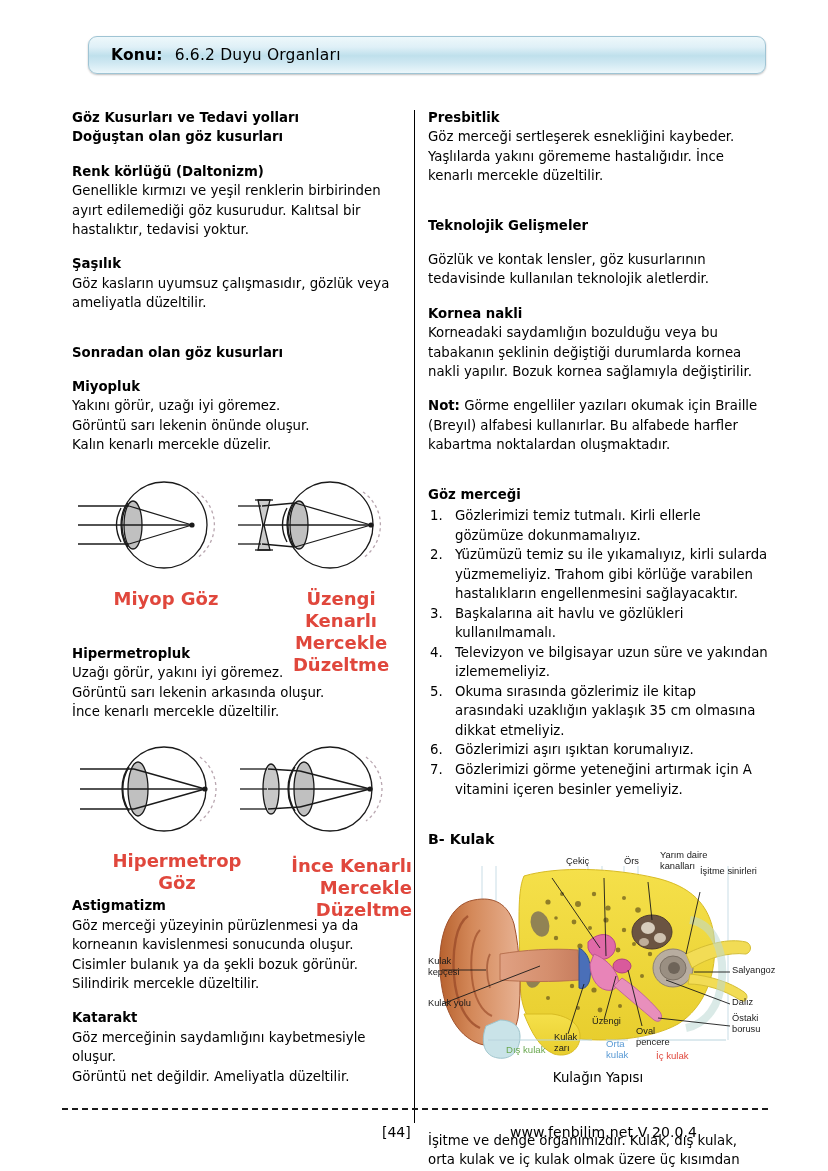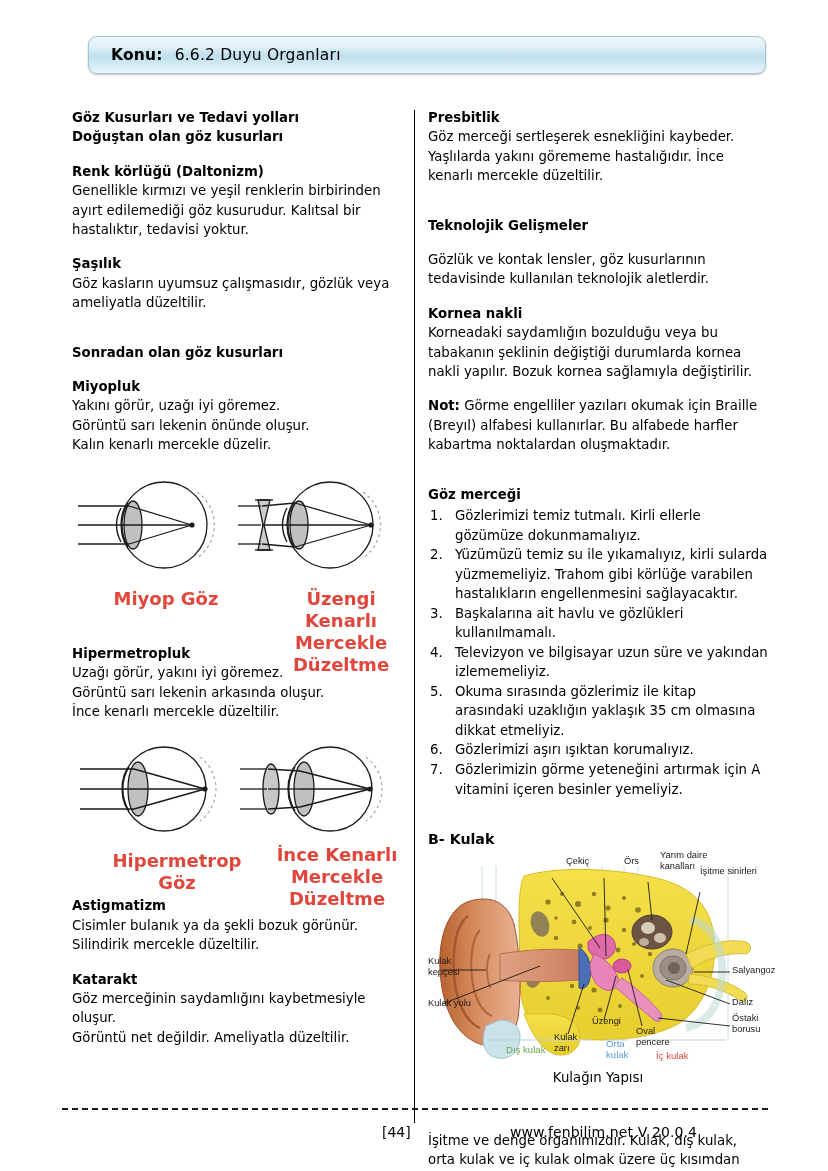--- a/index.html
+++ b/index.html
@@ -331,29 +331,30 @@
             <line x1="196" y1="53" x2="228" y2="53"></line>
             <line x1="196" y1="73" x2="228" y2="71"></line>
             <line x1="228" y1="35" x2="298" y2="53"></line>
             <line x1="228" y1="53" x2="298" y2="53"></line>
             <line x1="228" y1="71" x2="298" y2="53"></line>
           </g>
           <circle cx="298" cy="53" r="2.6" fill="#1a1a1a"></circle>
         </svg>
 
         <div class="eye-caption" style="position:absolute;left:30px;top:114px;width:150px;">Hipermetrop Göz</div>
-        <div class="eye-caption" style="position:absolute;left:190px;top:108px;width:150px;text-align:center;">
+        <div class="eye-caption" style="position:absolute;left:190px;top:119px;width:150px;text-align:right;">
           <div>İnce Kenarlı</div>
           <div>Mercekle Düzeltme</div>
         </div>
       </div>
 
       <div class="gap-sm"></div>
 
       <h3 class="head">Astigmatizm</h3>
+      <p class="body">Göz merceği yüzeyinin pürüzlenmesi ya da korneanın kavislenmesi sonucunda oluşur.</p>
       <p class="body">Cisimler bulanık ya da şekli bozuk görünür. Silindirik mercekle düzeltilir.</p>
 
       <div class="gap-md"></div>
 
       <h3 class="head">Katarakt</h3>
       <p class="body">Göz merceğinin saydamlığını kaybetmesiyle oluşur.</p>
       <p class="body">Görüntü net değildir. Ameliyatla düzeltilir.</p>
 
     </div>
 
@@ -380,21 +381,21 @@
       <div class="gap-xl"></div>
 
       <h3 class="head">Göz merceği</h3>
       <ol class="eye-health">
         <li>Gözlerimizi temiz tutmalı. Kirli ellerle gözümüze dokunmamalıyız.</li>
         <li>Yüzümüzü temiz su ile yıkamalıyız, kirli sularda yüzmemeliyiz. Trahom gibi körlüğe varabilen hastalıkların engellenmesini sağlayacaktır.</li>
         <li>Başkalarına ait havlu ve gözlükleri kullanılmamalı.</li>
         <li>Televizyon ve bilgisayar uzun süre ve yakından izlememeliyiz.</li>
         <li>Okuma sırasında gözlerimiz ile kitap arasındaki uzaklığın yaklaşık 35 cm olmasına dikkat etmeliyiz.</li>
         <li>Gözlerimizi aşırı ışıktan korumalıyız.</li>
-        <li>Gözlerimizin görme yeteneğini artırmak için A vitamini içeren besinler yemeliyiz.</li>
+        <li>Gözlerimizi görme yeteneğini artırmak için A vitamini içeren besinler yemeliyiz.</li>
       </ol>
 
       <div class="gap-xl"></div>
 
       <h3 class="head" style="font-size:14.2px;">B-  Kulak</h3>
 
       <div class="gap-sm"></div>
 
       <div class="ear-block">
         <svg width="340" height="205" viewBox="0 0 340 205">

